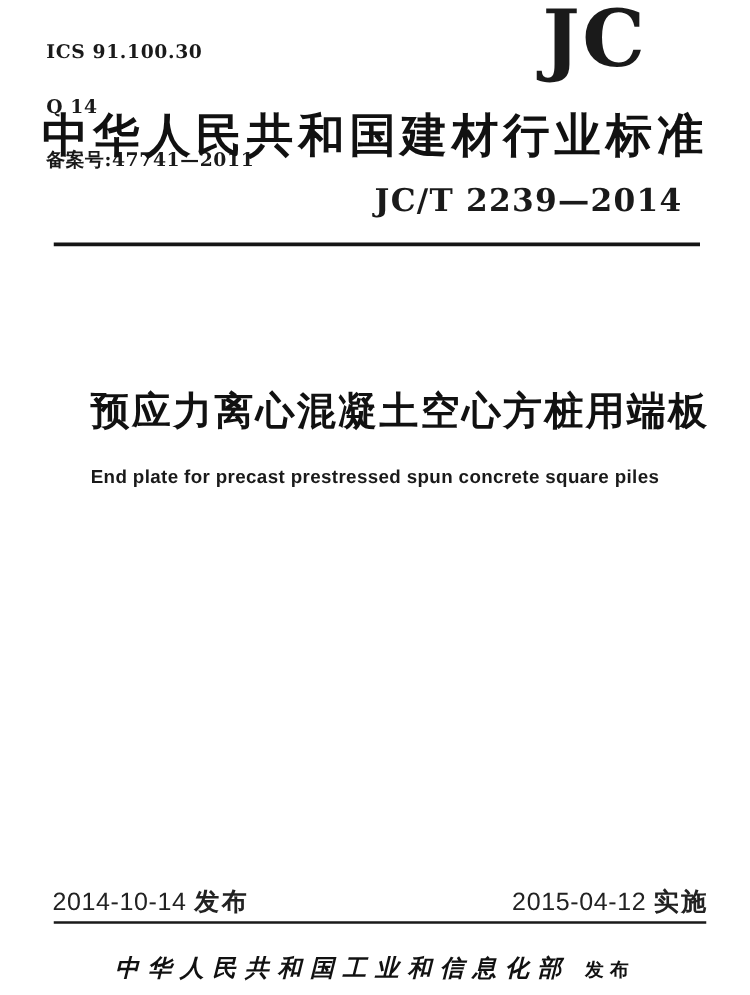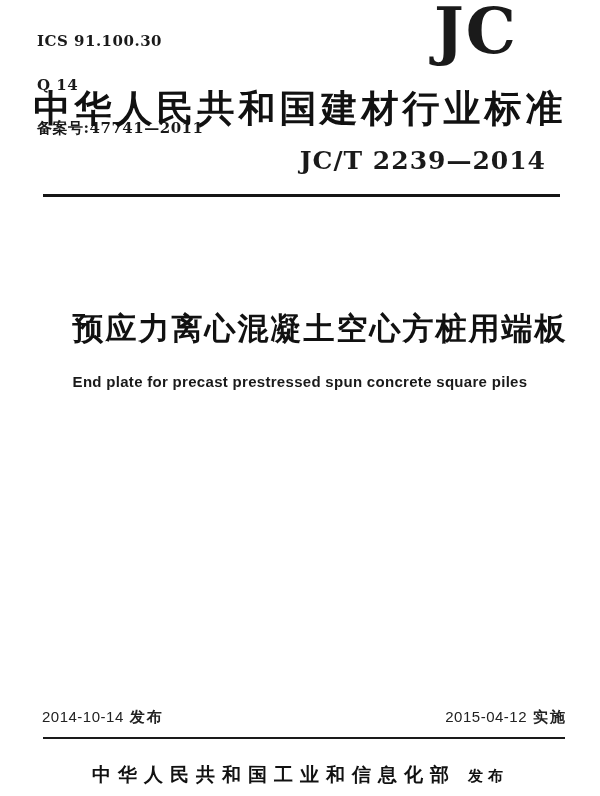--- a/index.html
+++ b/index.html
@@ -110,21 +110,21 @@
 
   
   .date-row {
     position: absolute;
     top: 708px;
     left: 42px;
     right: 33px;
     display: flex;
     justify-content: space-between;
     font-family: "Liberation Sans", sans-serif;
-    font-size: 15px;
+    font-size: 20px;
     color: #222;
   }
   .date-row .date-item {
     white-space: nowrap;
     letter-spacing: 0.5px;
   }
   .date-row .date-label {
     font-weight: bold;
     margin-left: 6px;
     letter-spacing: 2px;
@@ -147,20 +147,21 @@
     width: 100%;
     text-align: center;
     white-space: nowrap;
   }
   .footer .publisher {
     font-family: "Liberation Sans", sans-serif;
     font-size: 19px;
     font-weight: bold;
     letter-spacing: 7px;
     color: #111;
+    font-style: italic;
   }
   .footer .publisher-suffix {
     font-family: "Liberation Sans", sans-serif;
     font-size: 15px;
     font-weight: bold;
     letter-spacing: 5px;
     margin-left: 12px;
     color: #111;
   }
 </style>

